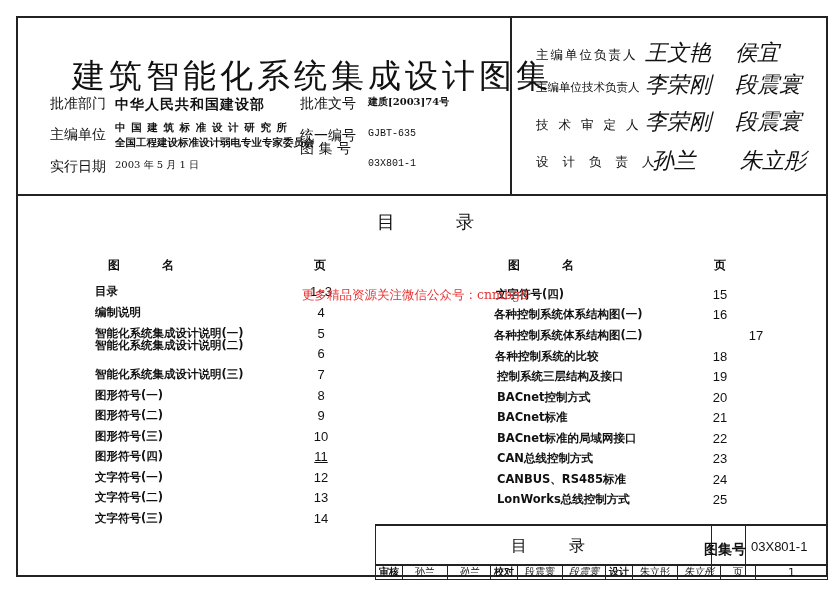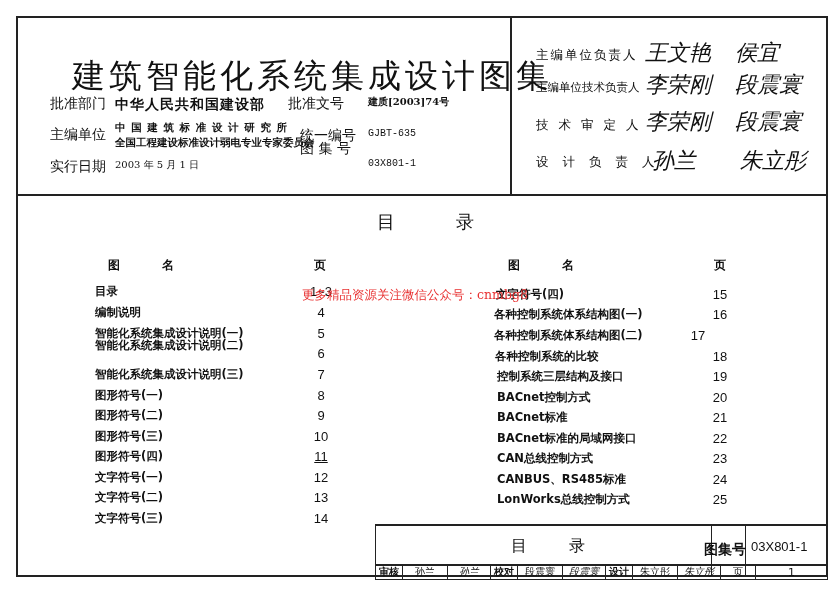--- a/index.html
+++ b/index.html
@@ -38,21 +38,21 @@
 <div class="abs info-label" style="left:50px; top:95px;">批准部门</div>
 <div class="abs info-small" style="left:115px; top:97px; font-size:14px;">中华人民共和国建设部</div>
 
 <div class="abs info-label" style="left:50px; top:126px;">主编单位</div>
 <div class="abs info-small" style="left:115px; top:120px;">中 国 建 筑 标 准 设 计 研 究  所</div>
 <div class="abs info-small" style="left:115px; top:135px; letter-spacing:0;">全国工程建设标准设计弱电专业专家委员会</div>
 
 <div class="abs info-label" style="left:50px; top:158px;">实行日期</div>
 <div class="abs info-val" style="left:115px; top:158px;">2003 年 5 月 1 日</div>
 
-<div class="abs info-label" style="left:288px; top:95px;">批准文号</div>
+<div class="abs info-label" style="left:300px; top:95px;">批准文号</div>
 <div class="abs info-val" style="left:368px; top:95px; font-weight:bold;">建质[2003]74号</div>
 
 <div class="abs info-label" style="left:300px; top:127px;">统一编号</div>
 <div class="abs info-val" style="left:368px; top:128px; font-family:'Liberation Mono', monospace;">GJBT-635</div>
 
 <div class="abs info-label" style="left:300px; top:140px;">图 集 号</div>
 <div class="abs info-val" style="left:368px; top:158px; font-family:'Liberation Mono', monospace;">03X801-1</div>
 
 <div class="abs sig-label" style="left:536px; top:47px; letter-spacing:2px;">主编单位负责人</div>
 <div class="abs sig" style="left:645px; top:38px;">王文艳</div>
@@ -107,21 +107,21 @@
   <div class="toc-row" style="left:95px; top:511px;">文字符号(三)</div>
   <div class="toc-page" style="left:306px; top:511px;">14</div>
 </div>
 
 <div>
   <div class="toc-row" style="left:496px; top:287px;">文字符号(四)</div>
   <div class="toc-page" style="left:705px; top:287px;">15</div>
   <div class="toc-row" style="left:494px; top:307px;">各种控制系统体系结构图(一)</div>
   <div class="toc-page" style="left:705px; top:307px;">16</div>
   <div class="toc-row" style="left:494px; top:328px;">各种控制系统体系结构图(二)</div>
-  <div class="toc-page" style="left:683px; top:328px;">17</div>
+  <div class="toc-page" style="left:741px; top:328px;">17</div>
   <div class="toc-row" style="left:495px; top:349px;">各种控制系统的比较</div>
   <div class="toc-page" style="left:705px; top:349px;">18</div>
   <div class="toc-row" style="left:497px; top:369px;">控制系统三层结构及接口</div>
   <div class="toc-page" style="left:705px; top:369px;">19</div>
   <div class="toc-row" style="left:497px; top:390px;">BACnet控制方式</div>
   <div class="toc-page" style="left:705px; top:390px;">20</div>
   <div class="toc-row" style="left:497px; top:410px;">BACnet标准</div>
   <div class="toc-page" style="left:705px; top:410px;">21</div>
   <div class="toc-row" style="left:497px; top:431px;">BACnet标准的局域网接口</div>
   <div class="toc-page" style="left:705px; top:431px;">22</div>

